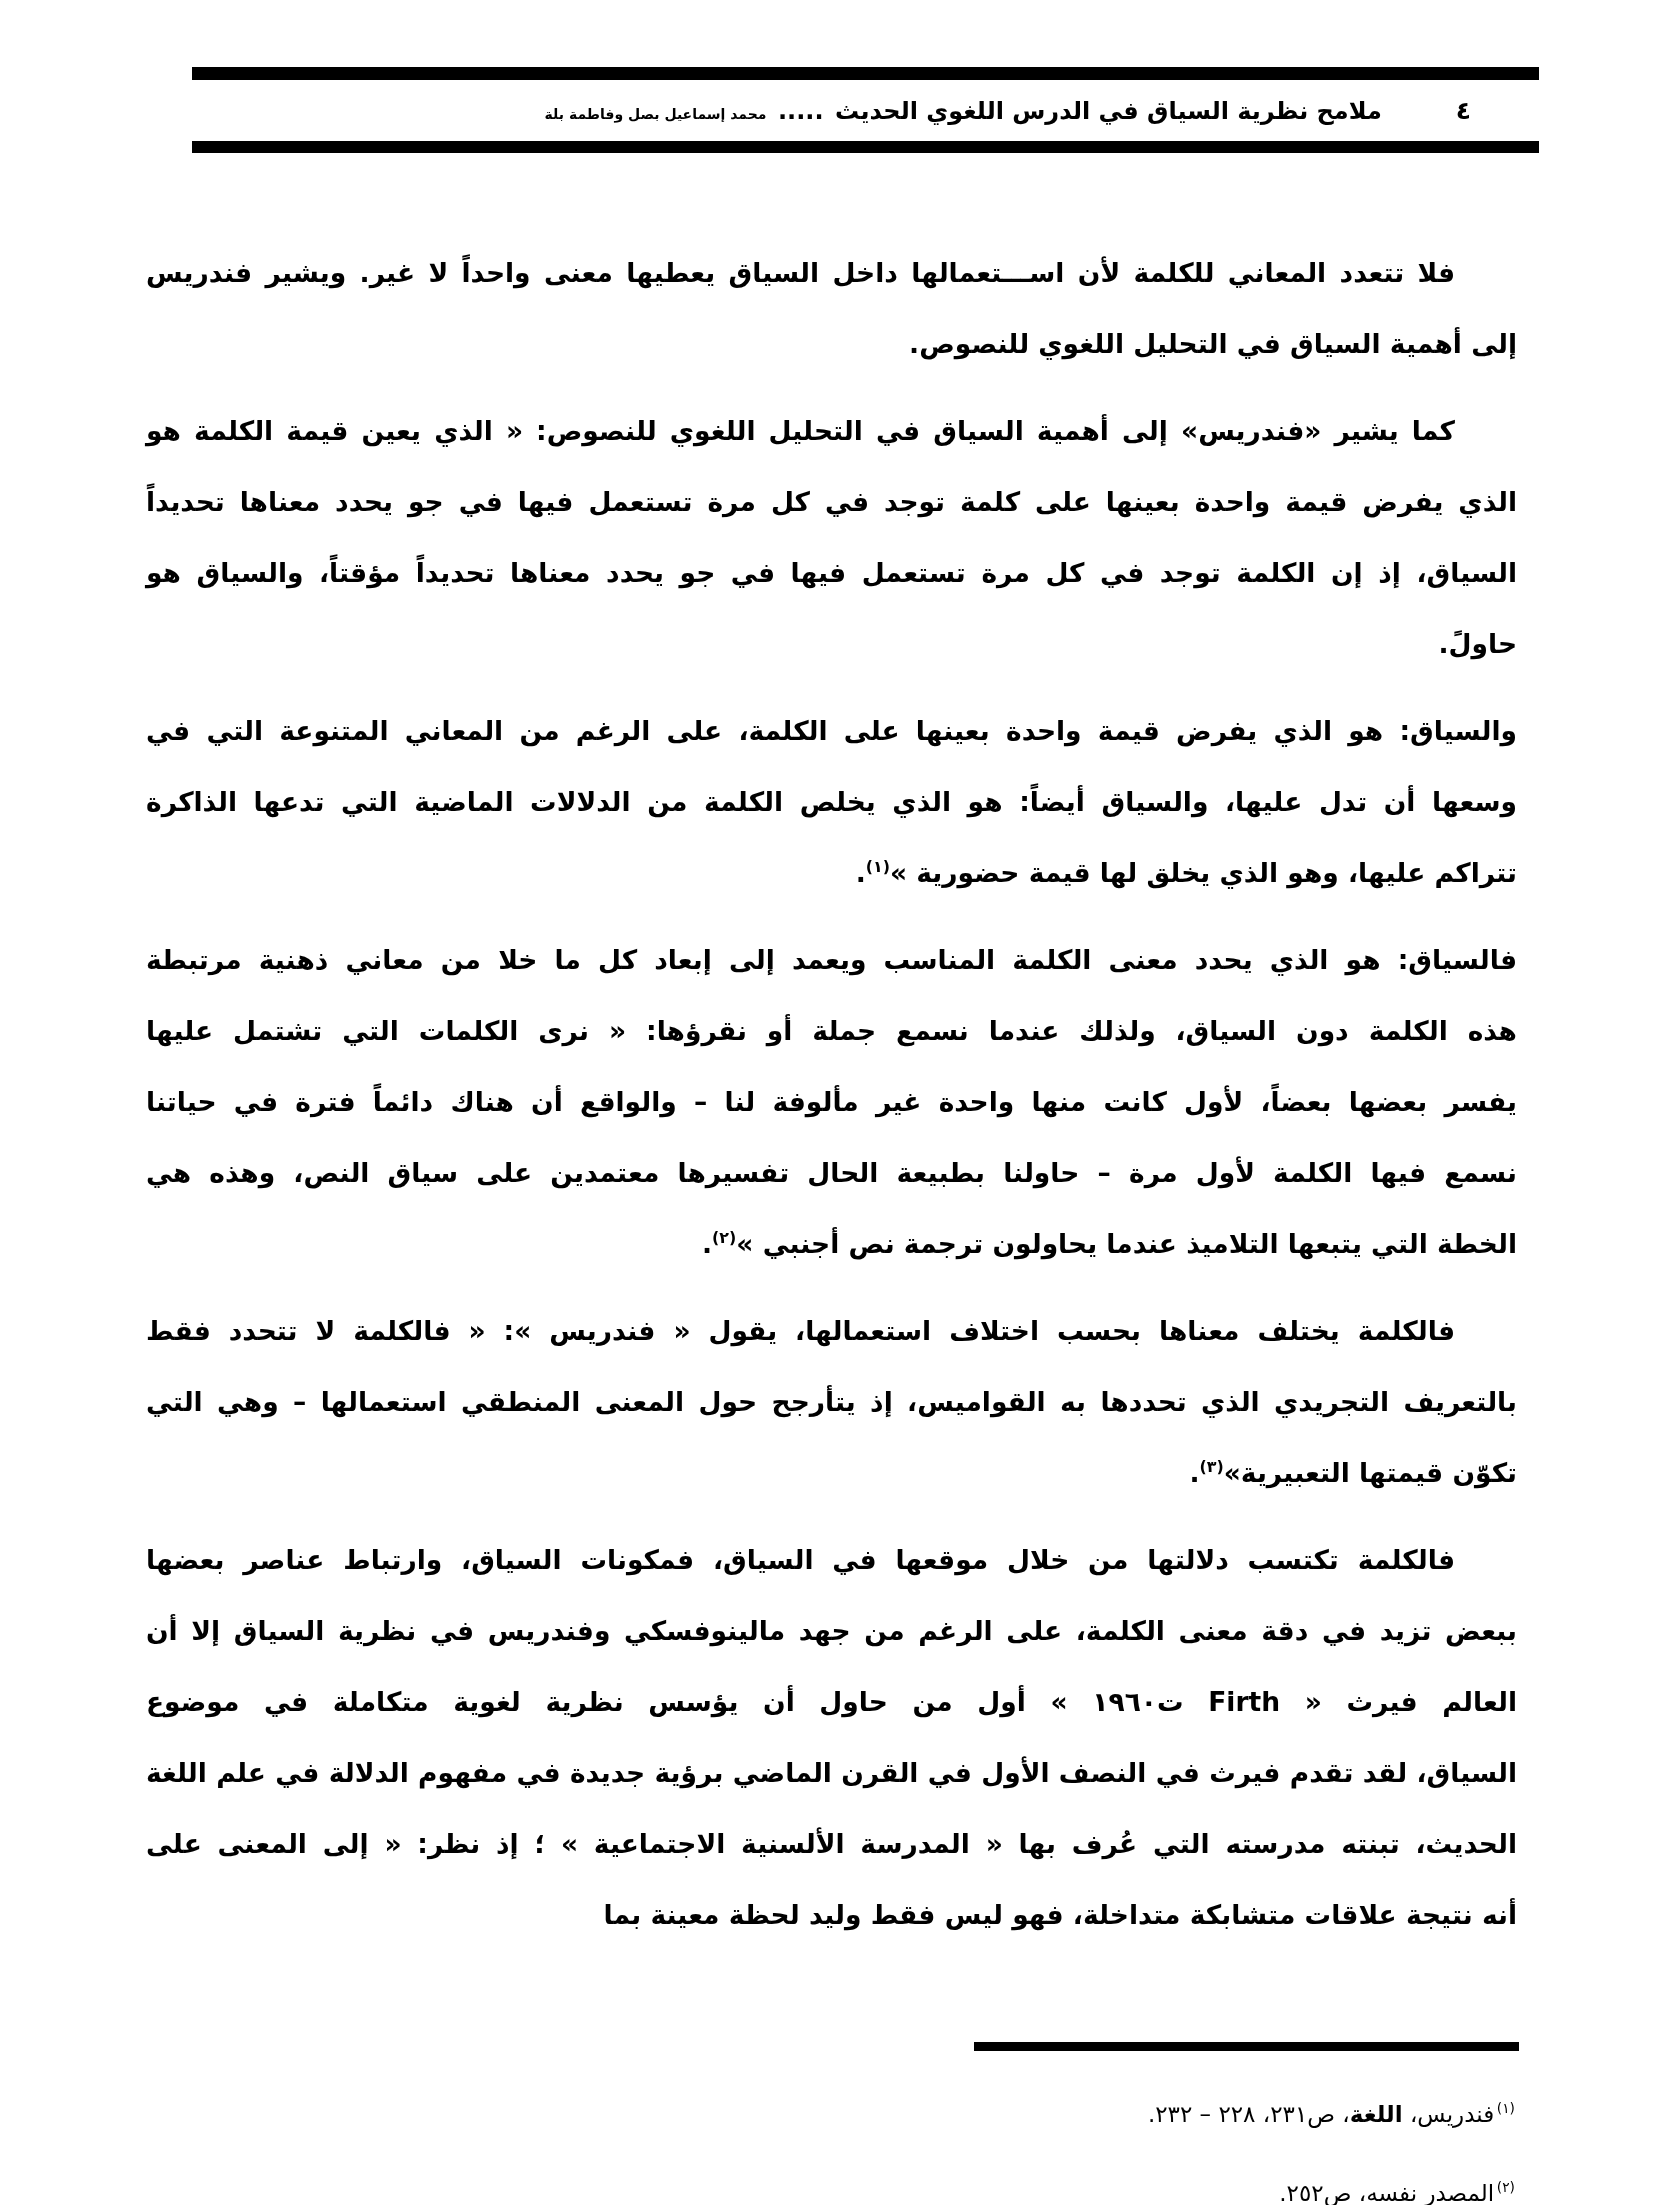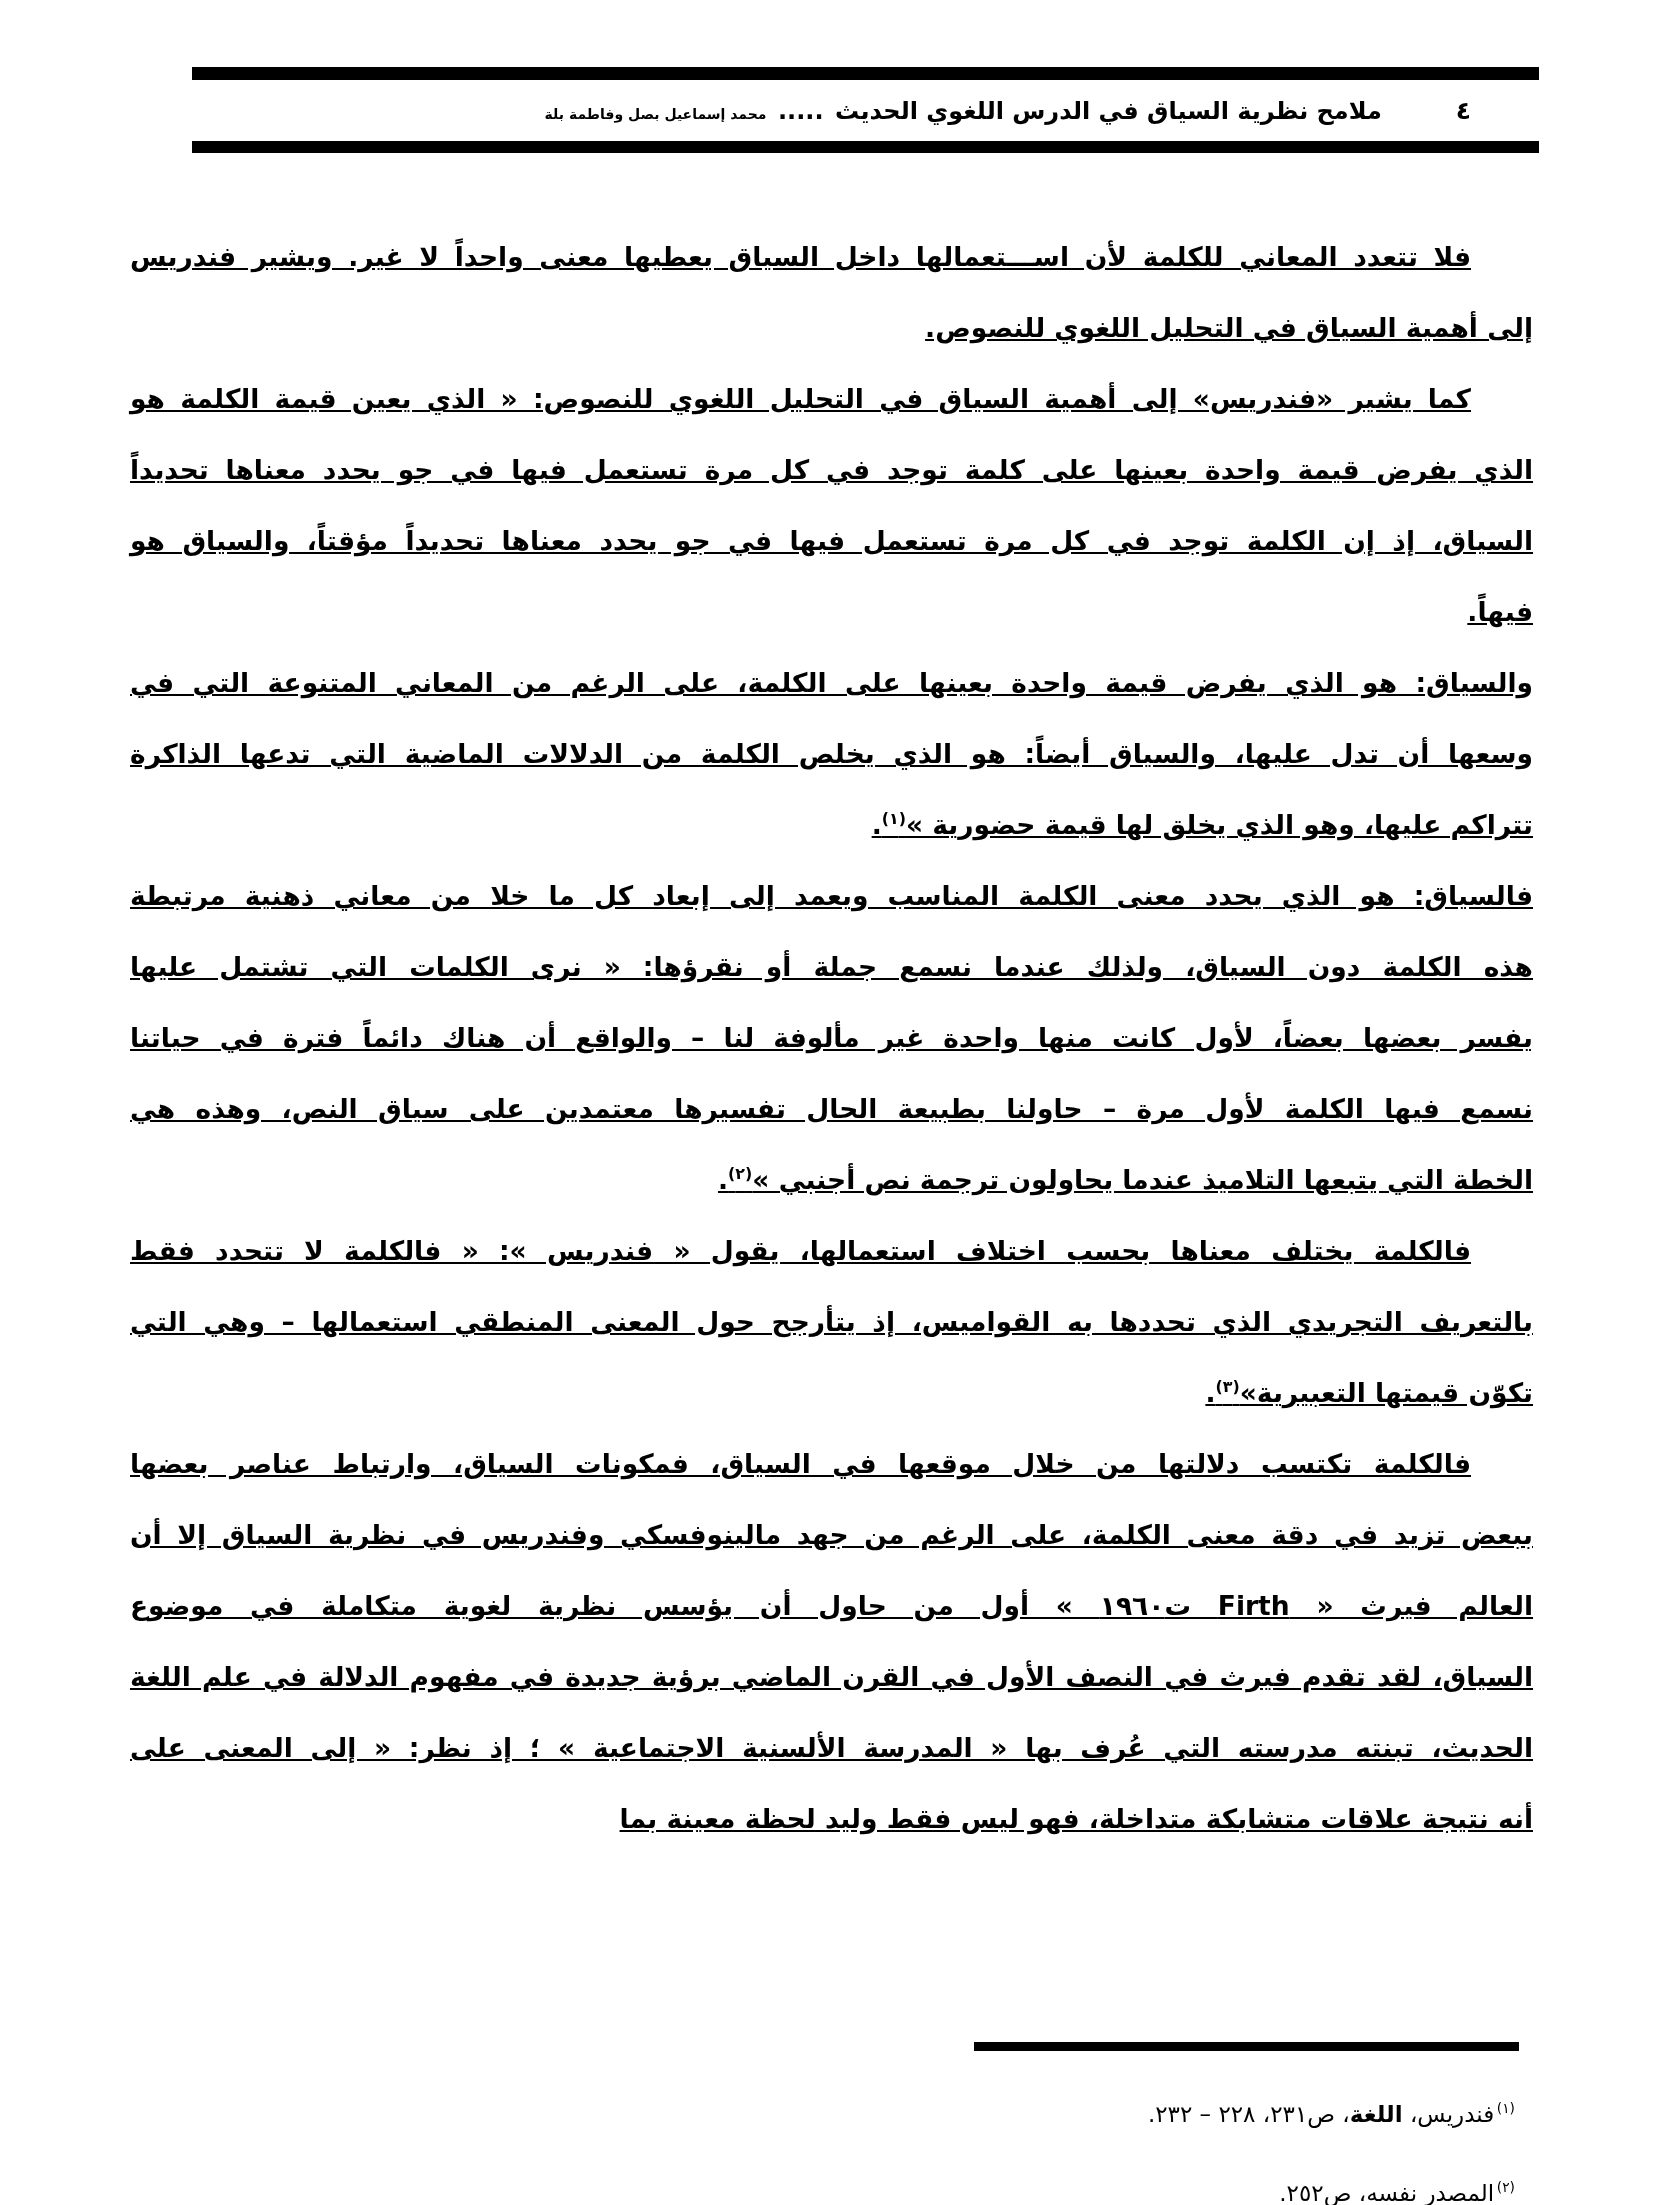--- a/index.html
+++ b/index.html
@@ -20,21 +20,21 @@
   }
   .pagenum { font-size: 25px; font-weight: 700; margin-left: 74px; flex: 0 0 auto; }
   .header-text { font-size: 24px; font-weight: 700; }
   .header-text .dots { margin: 0 11.5px; letter-spacing: 2.2px; font-weight: 700; }
   .header-text .authors { font-size: 14px; }
 
   .body-text {
     position: absolute; top: 221px; right: 132px; left: 130px;
     font-size: 26.5px; line-height: 71px; font-weight: 700;
   }
-  .para { margin: 0; text-decoration: underline; }
+  .para { margin: 16px; }
   .line { text-align: justify; text-align-last: justify; }
   .line.last { text-align: justify; text-align-last: right; }
   .line.first { padding-right: 62px; }
   .sup { vertical-align: super; font-size: 0.6em; line-height: 0; }
   .b { font-weight: 700; }
 
   .fn-rule { position: absolute; top: 2042px; right: 146px; width: 545px; height: 8.8px; background: #000; }
   .footnotes {
     position: absolute; top: 2075px; right: 150px; left: 130px;
     font-size: 23px; line-height: 79px; font-weight: 400; text-align: right;
@@ -56,21 +56,21 @@
 
 <div class="body-text" id="bodyText">
     <div class="para">
       <div class="line first"><span>فلا تتعدد المعاني للكلمة لأن اســـتعمالها داخل السياق يعطيها معنى واحداً لا غير. ويشير فندريس</span></div>
       <div class="line last"><span>إلى أهمية السياق في التحليل اللغوي للنصوص.</span></div>
     </div>
     <div class="para">
       <div class="line first"><span>كما يشير «فندريس» إلى أهمية السياق في التحليل اللغوي للنصوص: « الذي يعين قيمة الكلمة هو</span></div>
       <div class="line"><span>الذي يفرض قيمة واحدة بعينها على كلمة توجد في كل مرة تستعمل فيها في جو يحدد معناها تحديداً</span></div>
       <div class="line"><span>السياق، إذ إن الكلمة توجد في كل مرة تستعمل فيها في جو يحدد معناها تحديداً مؤقتاً، والسياق هو</span></div>
-      <div class="line last"><span>فيهاً.</span></div>
+      <div class="line last"><span>حاولً.</span></div>
     </div>
     <div class="para">
       <div class="line"><span>والسياق: هو الذي يفرض قيمة واحدة بعينها على الكلمة، على الرغم من المعاني المتنوعة التي في</span></div>
       <div class="line"><span>وسعها أن تدل عليها، والسياق أيضاً: هو الذي يخلص الكلمة من الدلالات الماضية التي تدعها الذاكرة</span></div>
       <div class="line last"><span>تتراكم عليها، وهو الذي يخلق لها قيمة حضورية »</span><span class="sup">(١)</span><span>.</span></div>
     </div>
     <div class="para">
       <div class="line"><span>فالسياق: هو الذي يحدد معنى الكلمة المناسب ويعمد إلى إبعاد كل ما خلا من معاني ذهنية مرتبطة</span></div>
       <div class="line"><span>هذه الكلمة دون السياق، ولذلك عندما نسمع جملة أو نقرؤها: « نرى الكلمات التي تشتمل عليها</span></div>
       <div class="line"><span>يفسر بعضها بعضاً، لأول كانت منها واحدة غير مألوفة لنا – والواقع أن هناك دائماً فترة في حياتنا</span></div>

